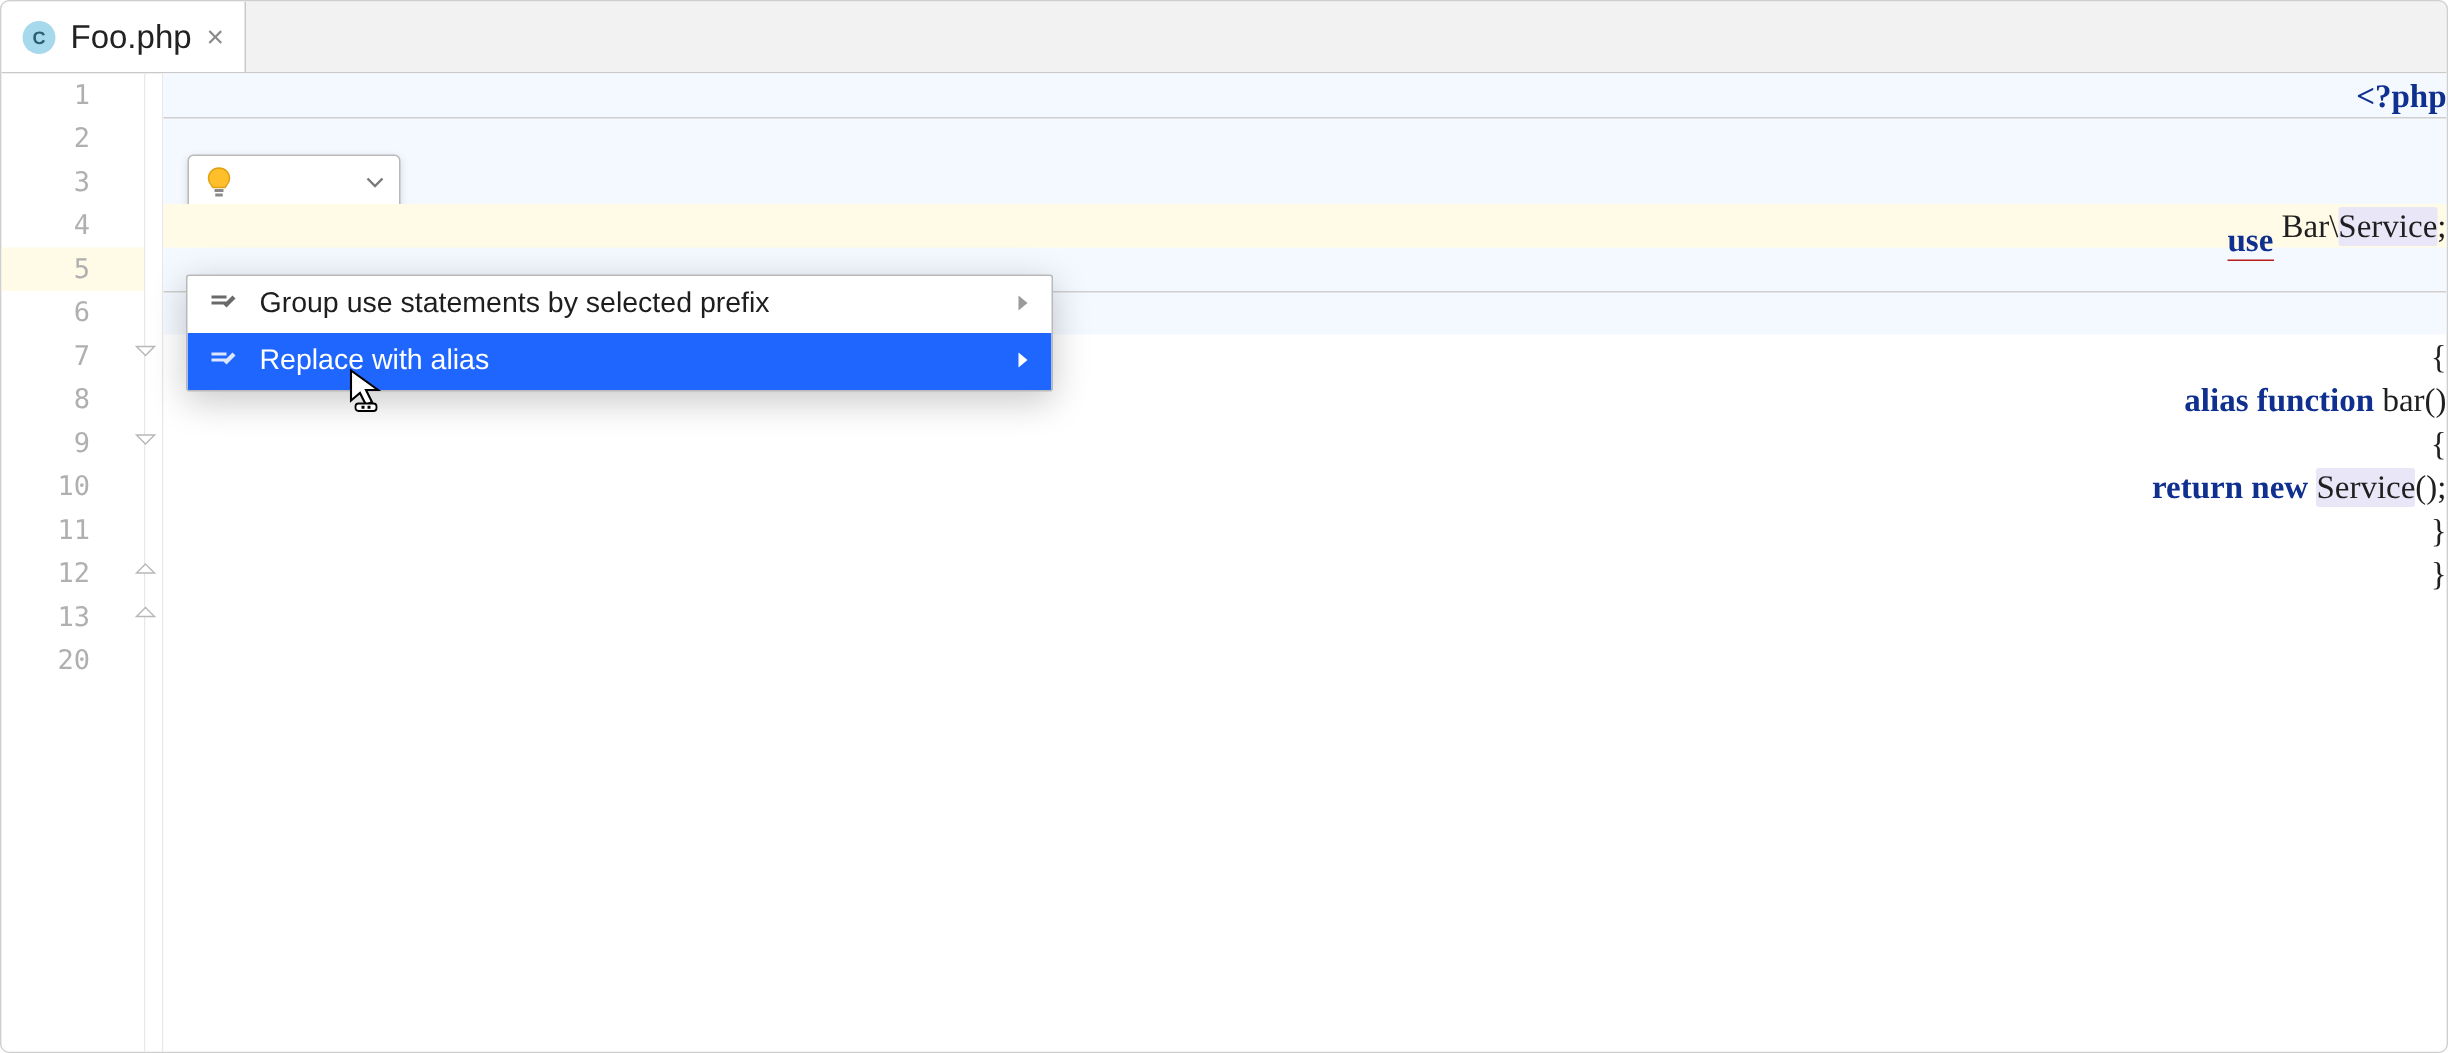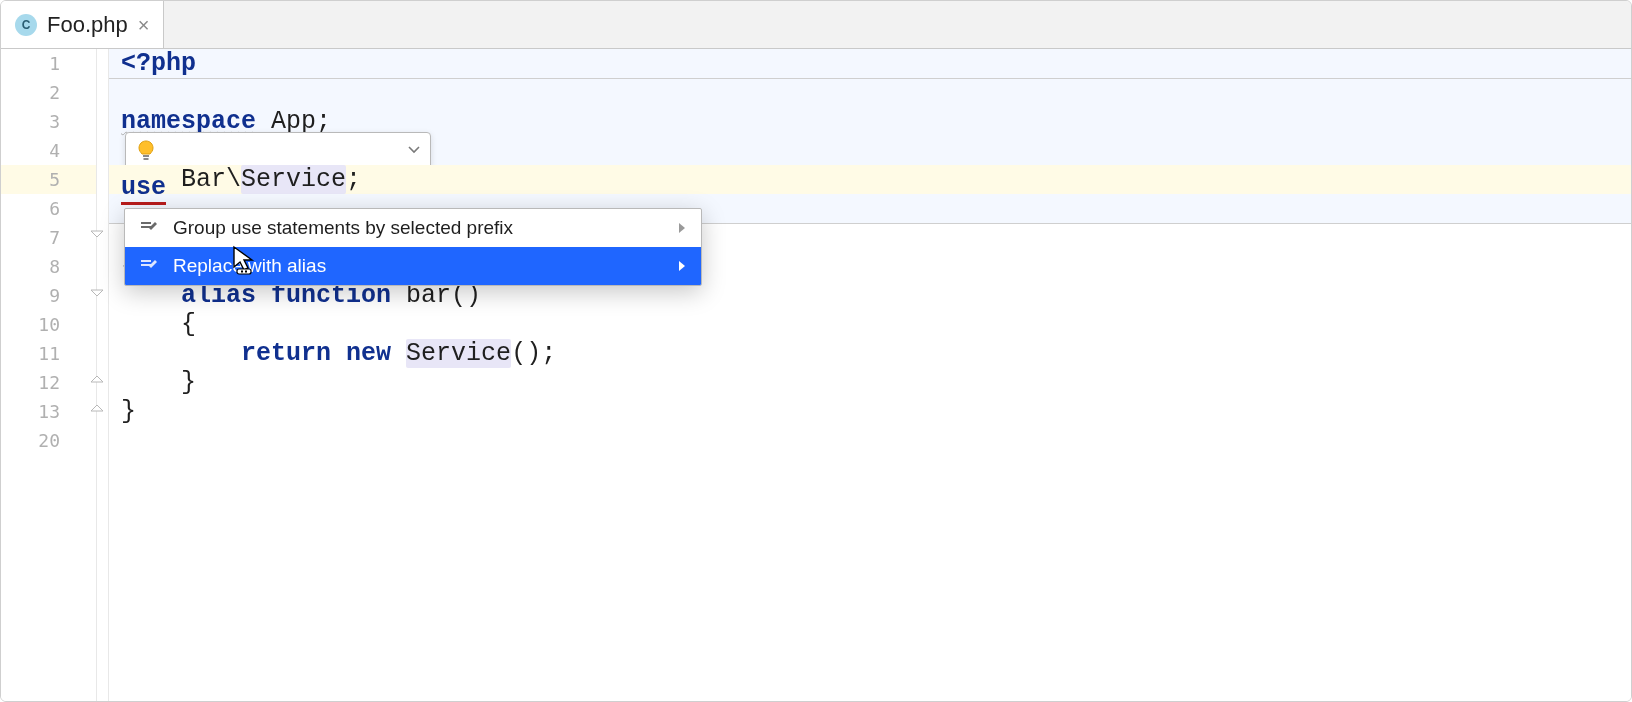--- a/index.html
+++ b/index.html
@@ -31,31 +31,31 @@
   .tab .filetype-icon{width:22px;height:22px;border-radius:50%;background:#a7d9ec;display:flex;align-items:center;justify-content:center;font-size:12px;font-weight:600;color:#2a5d72;}
   .tab .filename{font-size:22px;color:#222;}
   .tab .close{font-size:20px;color:#8a8a8a;line-height:1;}
   
   .editor{position:relative;height:calc(702px - 48px);display:flex;}
   .gutter{width:96px;background:var(--gutter-bg);border-right:1px solid var(--gutter-border);position:relative;}
   .gutter-extra{width:12px;border-right:1px solid var(--gutter-border);position:relative;background:#ffffff;}
   .codearea{flex:1;position:relative;background:var(--editor-bg);}
   .line{height:29px;display:flex;align-items:center;}
   .gutter .line{justify-content:flex-end;padding-right:36px;color:var(--gutter-text);font-size:18px;font-family:Menlo,Consolas,monospace;}
-  .codearea .line{padding-left:12px;font-family:Liberation Mono, monospace;font-size:25px;white-space:pre;color:var(--code-normal);position:relative;}
+  .codearea .line{padding-left:12px;font-family:Liberation Serif, serif;font-size:22px;white-space:pre;color:var(--code-normal);position:relative;justify-content:flex-end;}
   .hl{background:var(--line-highlight);}
   .gutter .hl{background:var(--line-highlight);}
   .codearea .hl{background:var(--line-highlight);width:100%;}
   .hrline::after{content:"";position:absolute;left:0;right:0;bottom:-1px;height:1px;background:#cfcfcf;pointer-events:none;}
   .kw{color:var(--code-keyword);font-weight:700;}
   .kw2{color:var(--code-keyword);font-weight:700;}
   .nm{color:#1f1f1f;}
   .ref{background:var(--code-ref-bg);border-radius:2px;}
   .wavy{text-decoration:underline wavy #b1b1b1 1px;text-underline-offset:3px;}
-  .underl{border-bottom:3px solid #b91c1c;margin-top:19px;}
+  .underl{border-bottom:1px solid #b91c1c;margin-top:19px;}
 
   
   .fold-mark{position:absolute;left:-7px;width:14px;height:14px;}
   .fold-mark svg{display:block;}
 
   
   .bulb-widget{position:absolute;left:16px;top:0px;height:38px;display:flex;align-items:center;gap:6px;background:#ffffff;border:1px solid var(--popup-border);border-radius:4px;padding:0 10px;box-shadow:0 2px 6px rgba(0,0,0,0.12);}
   .bulb-widget .bulb svg{display:block;}
   .bulb-widget .dd{color:#7a7a7a;font-size:12px;}
 
@@ -129,23 +129,20 @@
     </div>
 
     <div class="codearea">
 
       <div style="position:absolute;left:0;right:0;top:0;height:174px;background:#f4f8ff;"></div>
 
       <div class="line hrline" style="position:relative">
         <span class="kw">&lt;?php</span>
       </div>
       <div class="line"></div>
-      <div class="line">
-        <span class="kw wavy">namespace</span><span class="nm"> App;</span>
-      </div>
       <div class="line" style="position:relative">
         
         <div class="bulb-widget" style="top:-4px;">
           <span class="bulb">
             <svg width="20" height="22" viewBox="0 0 20 22">
               <path d="M10 1 C6 1 3 4 3 8 C3 11 5 12.5 6 14 L14 14 C15 12.5 17 11 17 8 C17 4 14 1 10 1 Z" fill="#ffbf2b" stroke="#e0a010"></path>
               <rect x="7" y="15" width="6" height="2" fill="#8a8a8a"></rect>
               <rect x="7.5" y="18" width="5" height="2" fill="#8a8a8a"></rect>
             </svg>
           </span>
@@ -162,21 +159,21 @@
       <div class="line hrline"></div>
       <div class="line"></div>
       <div class="line"><span class="nm">{</span></div>
       <div class="line"><span>    </span><span class="kw">alias</span><span> </span><span class="kw">function</span><span class="nm"> bar()</span></div>
       <div class="line"><span class="nm">    {</span></div>
       <div class="line"><span>        </span><span class="kw">return</span><span> </span><span class="kw">new</span><span> </span><span class="nm ref">Service</span><span class="nm">();</span></div>
       <div class="line"><span class="nm">    }</span></div>
       <div class="line"><span class="nm">}</span></div>
       <div class="line"></div>
 
-      <div class="popup" style="left:15px;top:159px;width:578px;">
+      <div class="popup" style="left:15px;top:134px;width:578px;">
         <div class="popup-item">
           <span class="pi-icon">
             <svg width="18" height="18" viewBox="0 0 18 18">
                 <rect x="1" y="3" width="10" height="2" fill="#6a6a6a"></rect>
                 <rect x="1" y="7" width="10" height="2" fill="#6a6a6a"></rect>
                 <path d="M11 11 L17 5 L15 3 L9 9 Z" fill="#6a6a6a"></path>
               </svg>
           </span>
           <span class="label">Group use statements by selected prefix</span>
           <span class="chev">

